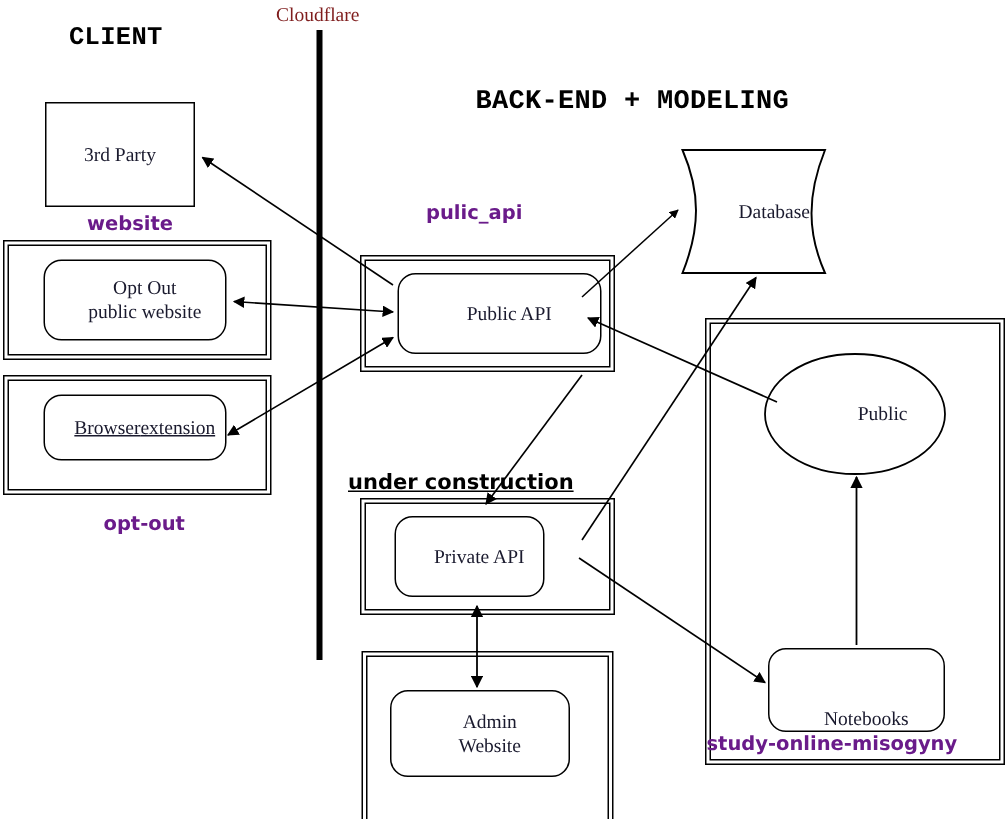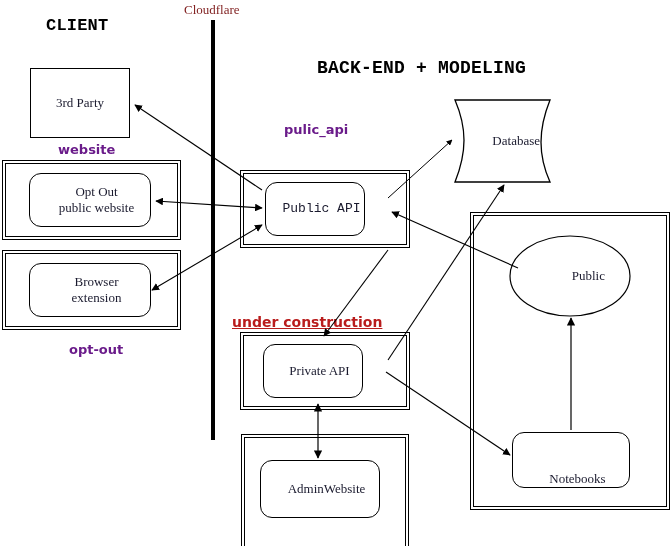--- a/index.html
+++ b/index.html
@@ -41,29 +41,29 @@
   .grp-label {
     position: absolute;
     font-family: "DejaVu Sans", sans-serif;
     font-weight: bold;
     font-size: 13px;
     color: #6a1b8a;
     white-space: nowrap;
   }
   #lbl-website { left: 58px; top: 142px; }
   #lbl-optout { left: 69px; top: 342px; }
-  #lbl-pulicapi { left: 284px; top: 122px; }
+  #lbl-pulicapi { left: 284px; top: 135px; }
   #lbl-study { left: 471px; top: 489px; }
   #lbl-under {
     position: absolute;
     left: 232px; top: 314px;
     font-family: "DejaVu Sans", sans-serif;
     font-weight: bold;
     font-size: 14px;
-    color: #b91c1c;
+    color: #000000;
     text-decoration: underline;
     white-space: nowrap;
   }
   .outer {
     position: absolute;
     border: 1px solid #000000;
     background: transparent;
     box-sizing: border-box;
   }
   .outer::after {
@@ -139,48 +139,49 @@
   </div>
   <div class="grp-label" id="lbl-website">website</div>
 
   <div class="outer" style="left:2px; top:160px; width:179px; height:80px;"></div>
   <div class="node" style="left:29px; top:173px; width:122px; height:54px; flex-direction:column;">
     <span>Opt Out</span>
     <span>public website</span>
   </div>
 
   <div class="outer" style="left:2px; top:250px; width:179px; height:80px;"></div>
-  <div class="node" style="left:29px; top:263px; width:122px; height:54px; flex-direction:column;">
+  <div class="node" style="left:29px; top:263px; width:122px; height:44px; flex-direction:row;text-decoration:underline;">
     <span>Browser</span>
     <span>extension</span>
   </div>
   <div class="grp-label" id="lbl-optout">opt-out</div>
 
   <div class="grp-label" id="lbl-pulicapi">pulic_api</div>
   <div class="outer" style="left:240px; top:170px; width:170px; height:78px;"></div>
-  <div class="node" style="left:265px; top:182px; width:100px; height:54px;font-family:Liberation Mono, monospace;">
+  <div class="node" style="left:265px; top:182px; width:136px; height:54px;">
     <span>Public API</span>
   </div>
 
   <div class="grp-label" id="lbl-under">under construction</div>
   <div class="outer" style="left:240px; top:332px; width:170px; height:78px;"></div>
   <div class="node" style="left:263px; top:344px; width:100px; height:54px;">
     <span>Private API</span>
   </div>
 
   <div class="outer" style="left:241px; top:434px; width:168px; height:120px;"></div>
-  <div class="node" style="left:260px; top:460px; width:120px; height:58px; flex-direction:row;">
+  <div class="node" style="left:260px; top:460px; width:120px; height:58px; flex-direction:column;">
     <span>Admin</span>
     <span>Website</span>
   </div>
 
   <div class="outer" style="left:470px; top:212px; width:200px; height:298px;"></div>
   <div class="node" style="left:512px; top:432px; width:118px; height:56px;align-items:flex-end;">
     <span>Notebooks</span>
   </div>
+  <div class="grp-label" id="lbl-study">study-online-misogyny</div>
 
   <svg class="shapes" viewBox="0 0 671 546">
     <path d="M 455 100 L 550 100 C 538 130 538 155 550 182 L 455 182 C 467 152 467 128 455 100 Z" fill="none" stroke="#000000" stroke-width="1.3"></path>
     <ellipse cx="570" cy="276" rx="60" ry="40" fill="none" stroke="#000000" stroke-width="1.2"></ellipse>
   </svg>
   <div class="db-lbl" style="left:470px; top:133px; width:70px;">Database</div>
   <div class="ellipse-lbl" style="left:535px; top:268px; width:70px;">Public</div>
 
   <svg class="overlay" viewBox="0 0 671 546">
     <defs>

